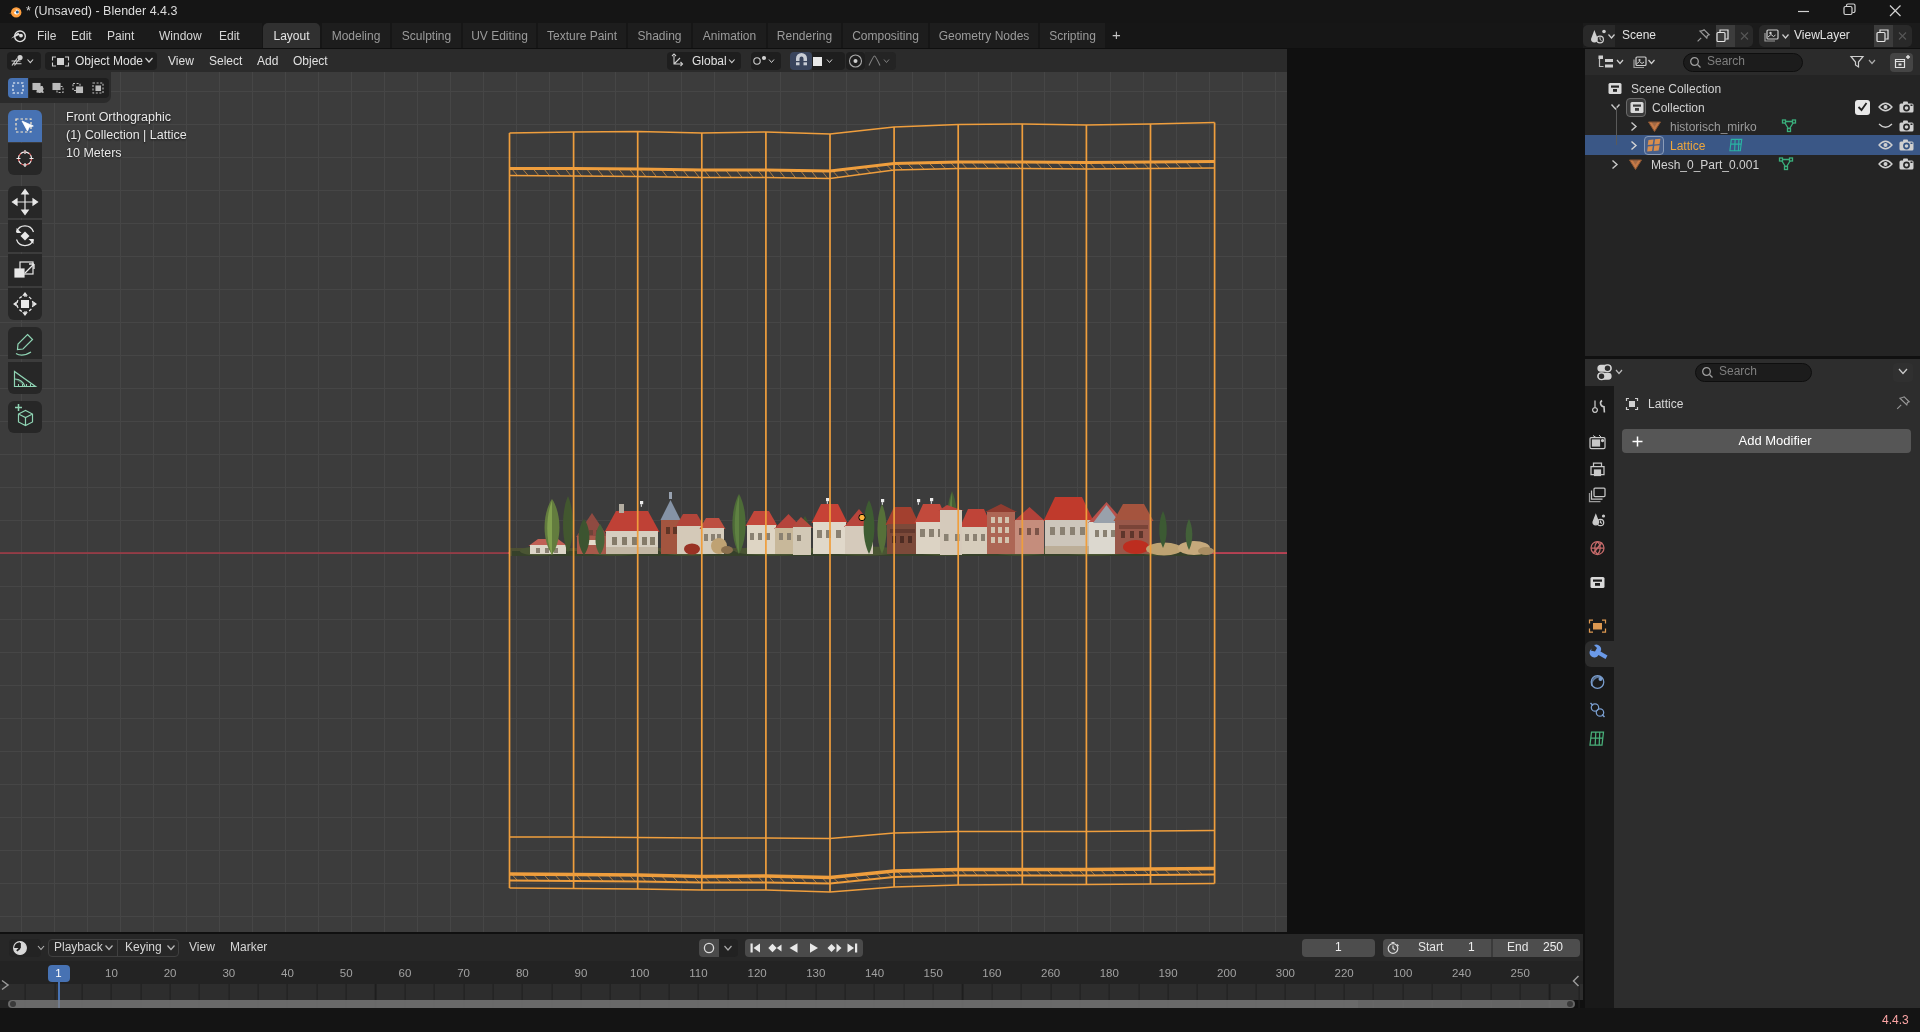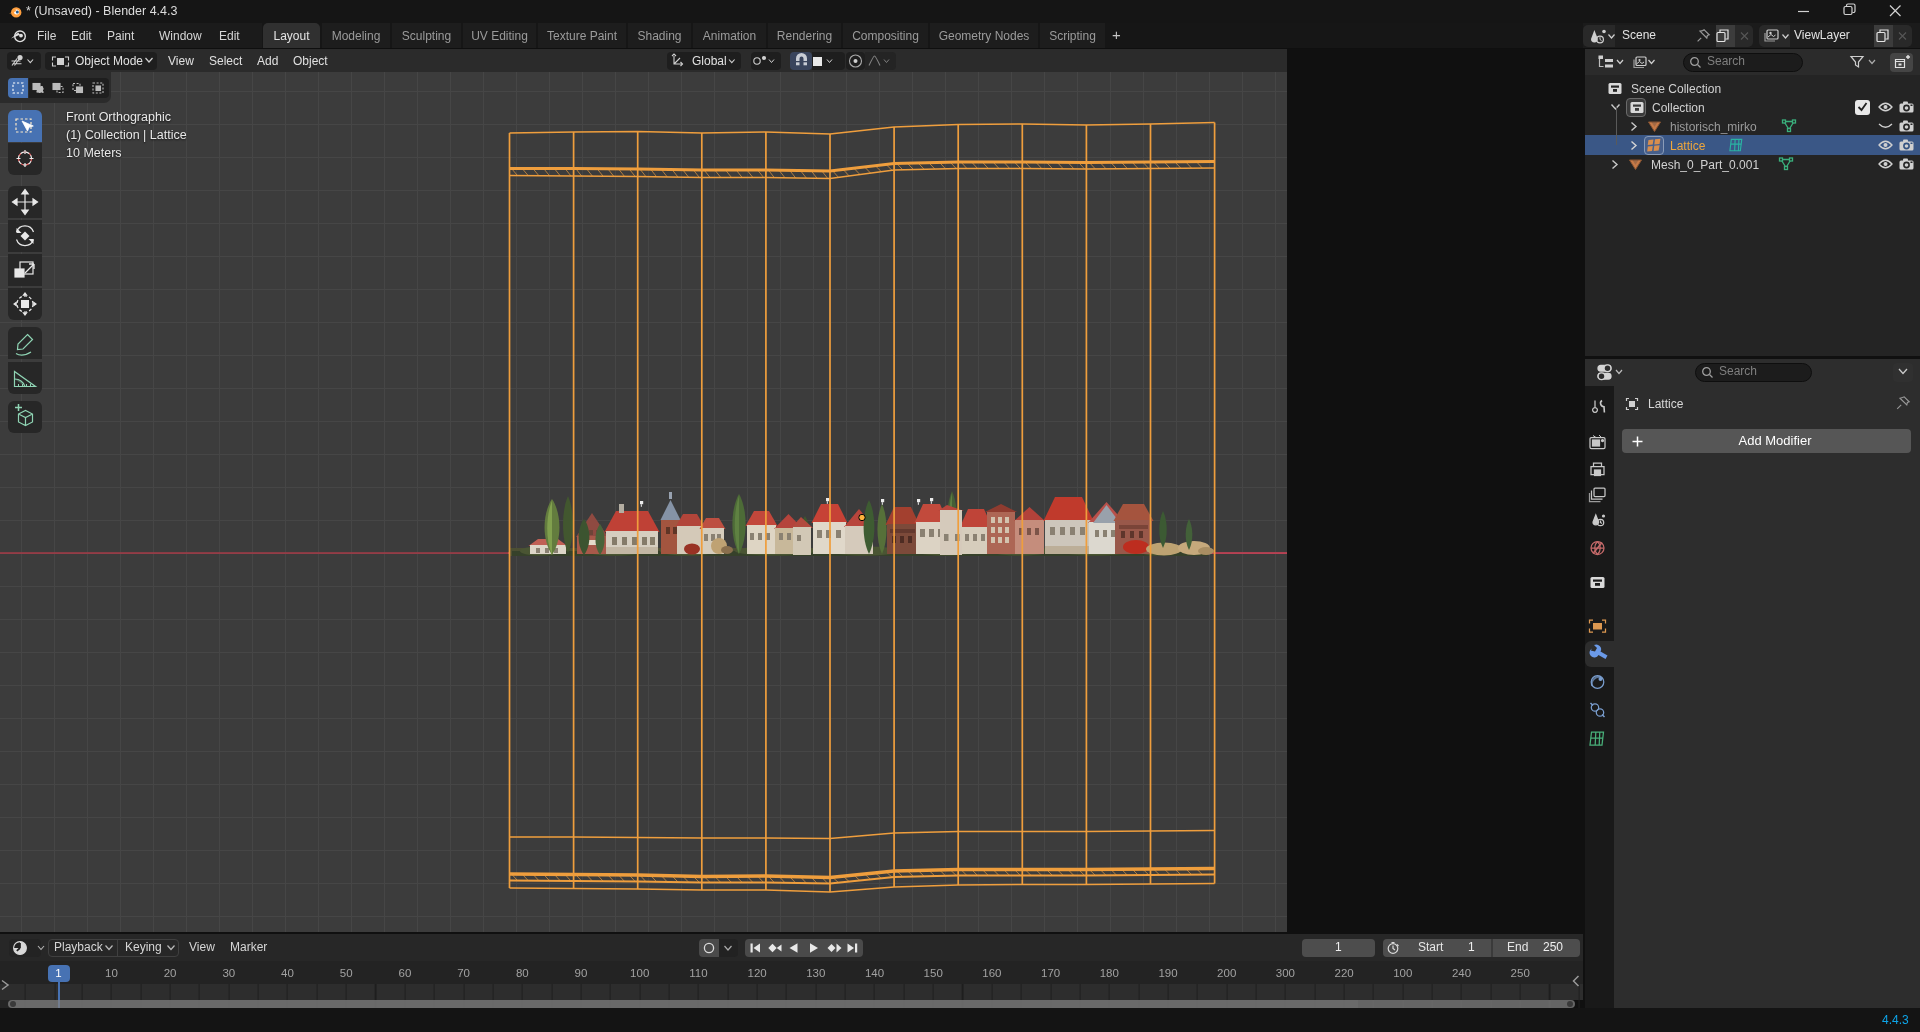--- a/index.html
+++ b/index.html
@@ -639,21 +639,21 @@
 <span class="tlnum" style="left:463.6px">70</span>
 <span class="tlnum" style="left:522.3px">80</span>
 <span class="tlnum" style="left:581.0px">90</span>
 <span class="tlnum" style="left:639.7px">100</span>
 <span class="tlnum" style="left:698.4px">110</span>
 <span class="tlnum" style="left:757.1px">120</span>
 <span class="tlnum" style="left:815.8px">130</span>
 <span class="tlnum" style="left:874.5px">140</span>
 <span class="tlnum" style="left:933.2px">150</span>
 <span class="tlnum" style="left:991.9px">160</span>
-<span class="tlnum" style="left:1050.6px">170</span>
+<span class="tlnum" style="left:1050.6px">260</span>
 <span class="tlnum" style="left:1109.3px">180</span>
 <span class="tlnum" style="left:1168.0px">190</span>
 <span class="tlnum" style="left:1226.7px">200</span>
 <span class="tlnum" style="left:1285.4px">300</span>
 <span class="tlnum" style="left:1344.1px">220</span>
 <span class="tlnum" style="left:1402.8px">100</span>
 <span class="tlnum" style="left:1461.5px">240</span>
 <span class="tlnum" style="left:1520.2px">250</span>
 
   <div class="abs" style="left:47.5px;top:31px;width:22px;height:17px;background:#4772b3;border-radius:4px"></div>
@@ -975,14 +975,14 @@
       </g>
     </svg>
 
   <div class="abs" style="left:37px;top:70px;width:289px;height:24px;background:#565656;border-radius:4px"></div>
   <svg style="left:46px;top:76px" width="13" height="13" viewBox="0 0 13 13">
       <path d="M6.5 1.5 v10 M1.5 6.5 h10" stroke="#fff" stroke-width="1.5"></path>
     </svg>
   <span class="txt ctr" style="left:190px;top:74px;color:#fefefe;font-size:13px">Add Modifier</span>
 </div>
 <div class="abs" id="statusbar">
-    <span class="txt" style="left:1882px;top:5px;color:#0ea5e9;font-size:12px">4.4.3</span>
+    <span class="txt" style="left:1882px;top:5px;color:#fca5a5;font-size:12px">4.4.3</span>
   </div>
 
 </body></html>

